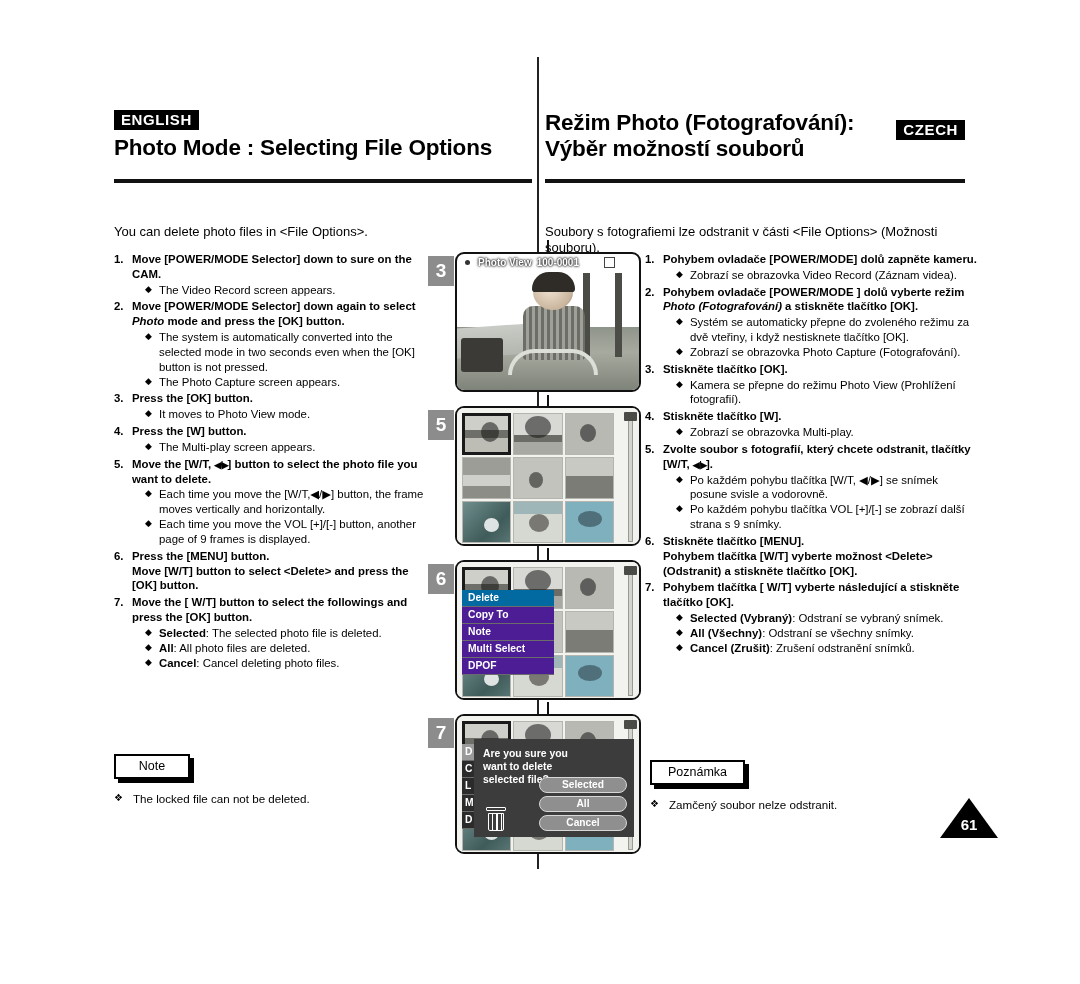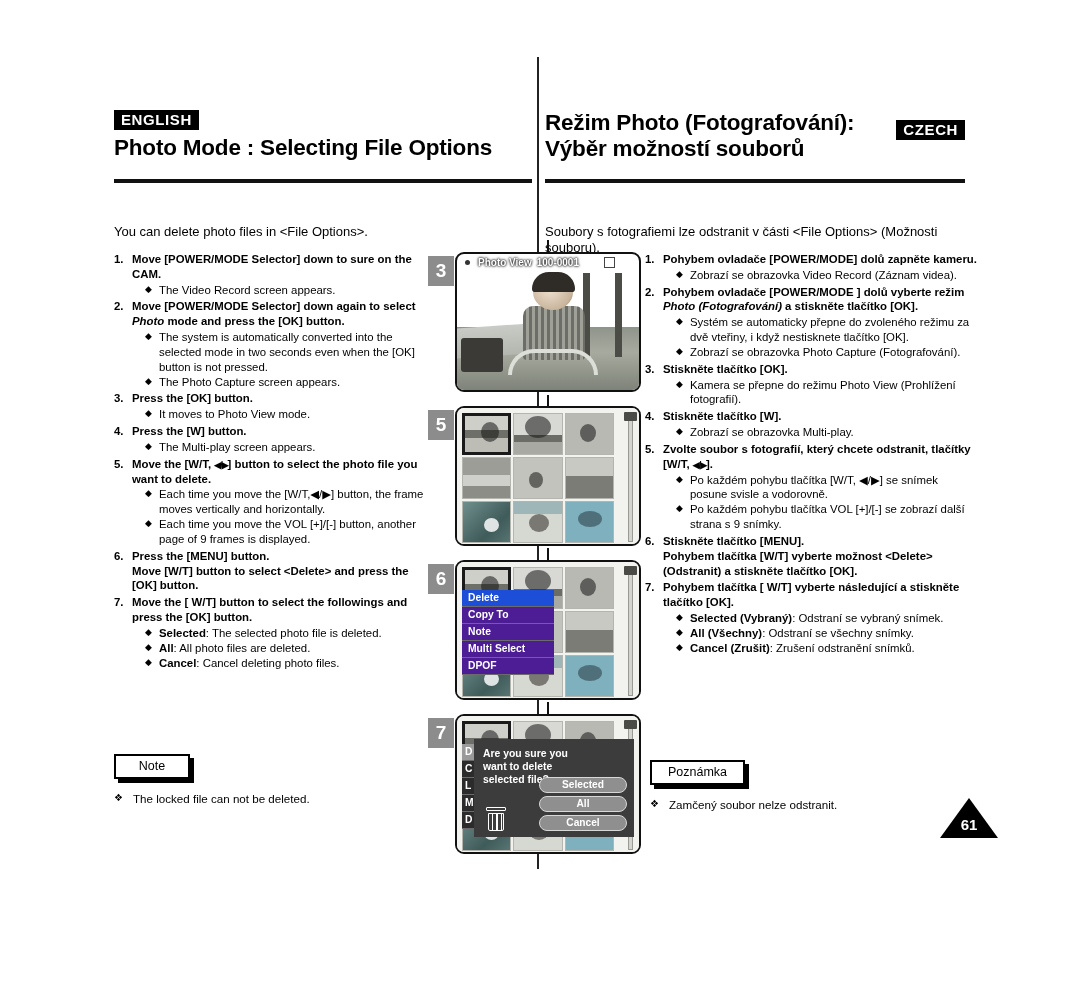--- a/index.html
+++ b/index.html
@@ -394,21 +394,21 @@
   }
   .menu-item {
     background: #4c1d95;
     color: #fff;
     font-size: 10.3px;
     font-weight: bold;
     padding: 2px 5px 3px 6px;
     border-bottom: 1px solid #6b6b6b;
     white-space: nowrap;
   }
-  .menu-item.hl { background: #1d4ed8; color: #fff; }
+  .menu-item.hl { background: #0369a1; color: #fff; }
 
   
   .dlg {
     position: absolute;
     left: 17px; top: 23px;
     width: 160px; height: 98px;
     background: #3c3c3c;
     z-index: 6;
     padding: 8px 8px 6px 9px;
     color: #fff;

